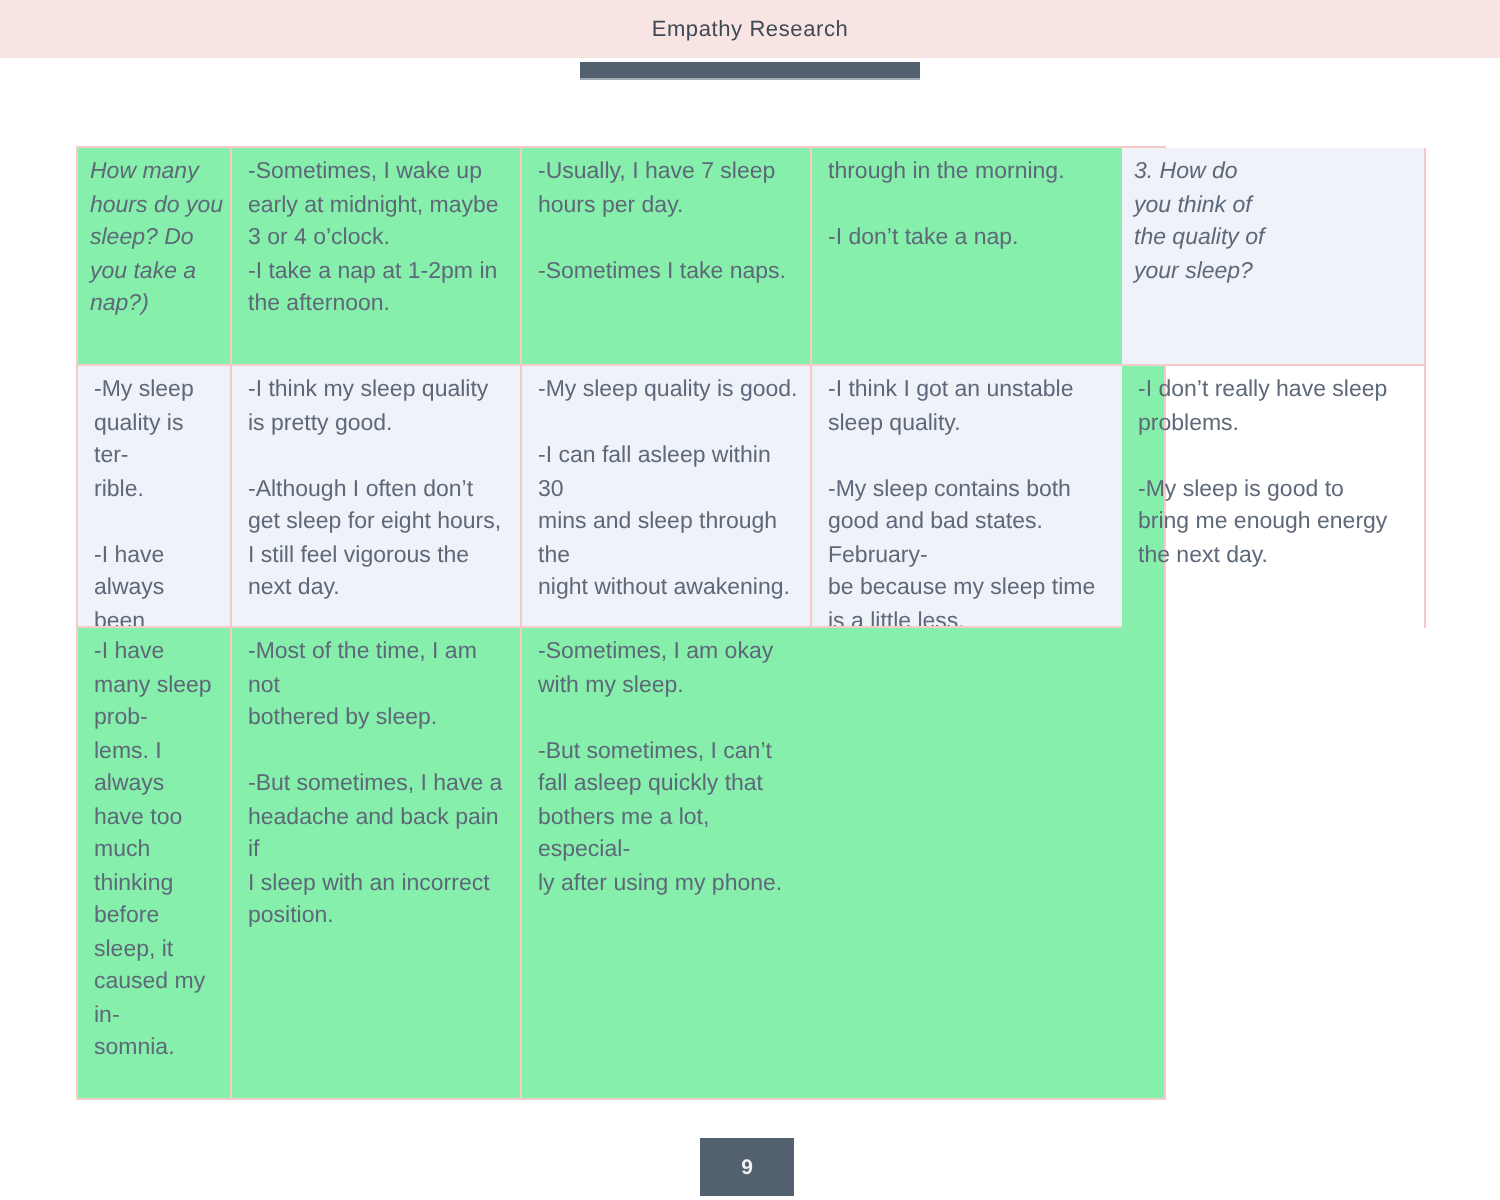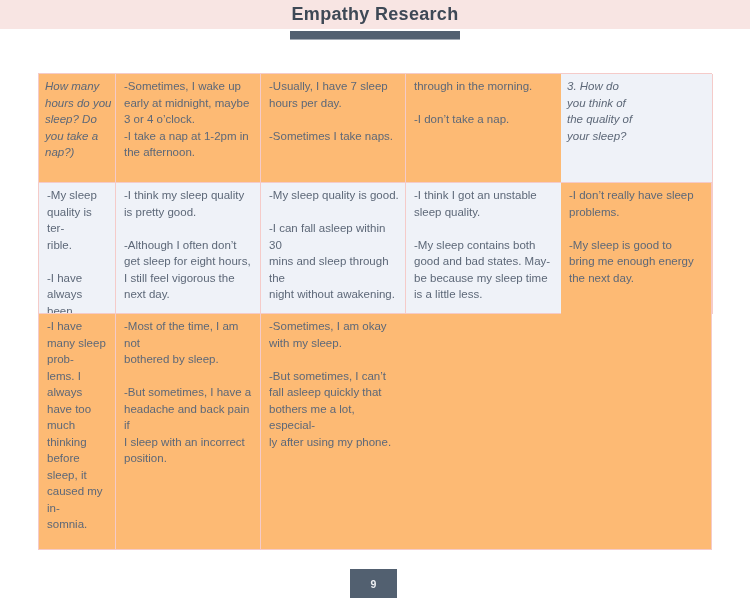--- a/index.html
+++ b/index.html
@@ -9,36 +9,36 @@
     background: #ffffff;
     overflow: hidden;
     font-family: "Liberation Sans", sans-serif;
   }
   .page-header {
     position: absolute; left: 0; top: 0; width: 750px; height: 29px;
     background: var(--c-header_bg, #f8e5e3);
     display: flex; align-items: center; justify-content: center;
   }
   .page-title {
-    font-size: 18px; font-weight: bold; letter-spacing: 0.3px;
+    font-size: 11px; font-weight: normal; letter-spacing: 0.3px;
     color: var(--c-title_text, #3e4956);
   }
   .title-bar {
     position: absolute; left: 290px; top: 31px; width: 170px; height: 8px;
     background: var(--c-accent_dark, #57616e);
     border-bottom: 1px solid #a2aab4;
   }
   .research-table {
-    position: absolute; left: 38px; top: 73px; width: 674px;
+    position: absolute; left: 38px; top: 73px; width: 545px;
     display: grid;
     grid-template-columns: 77px 145px 145px 155px 152px;
     grid-template-rows: 109px 131px 235px;
     border: 1px solid var(--c-table_border, #f5cbc9);
     box-sizing: border-box;
-    background: #fdba74;
+    background: #86efac;
   }
   .cell {
     box-sizing: border-box;
     border-right: 1px solid var(--c-table_border, #f5cbc9);
     border-bottom: 1px solid var(--c-table_border, #f5cbc9);
     padding: 4px 6px 4px 8px;
     font-size: 11.5px;
     line-height: 16.5px;
     color: var(--c-body_text, #5d6878);
     white-space: pre-wrap;
@@ -104,21 +104,21 @@
 next day.</div>
   <div class="cell stripe">-My sleep quality is good.
 
 -I can fall asleep within 30
 mins and sleep through the
 night without awakening.</div>
   <div class="cell stripe last-col">-I think I got an unstable
 sleep quality.
 
 -My sleep contains both
-good and bad states. May-
+good and bad states. February-
 be because my sleep time
 is a little less.</div>
 
   <div class="cell last-row">-I don’t really have sleep
 problems.
 
 -My sleep is good to
 bring me enough energy
 the next day.</div>
   <div class="cell last-row">-I have many sleep prob-

